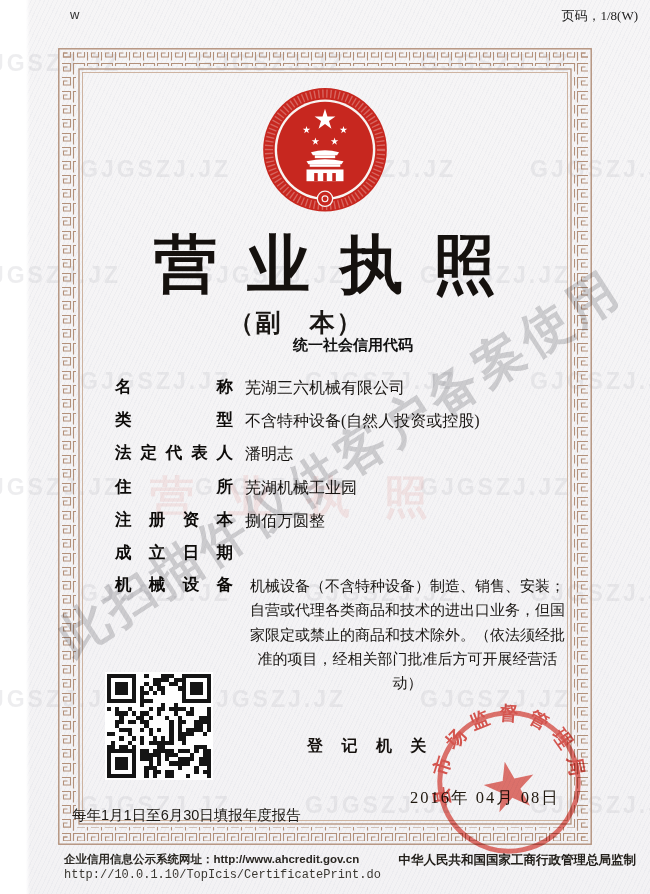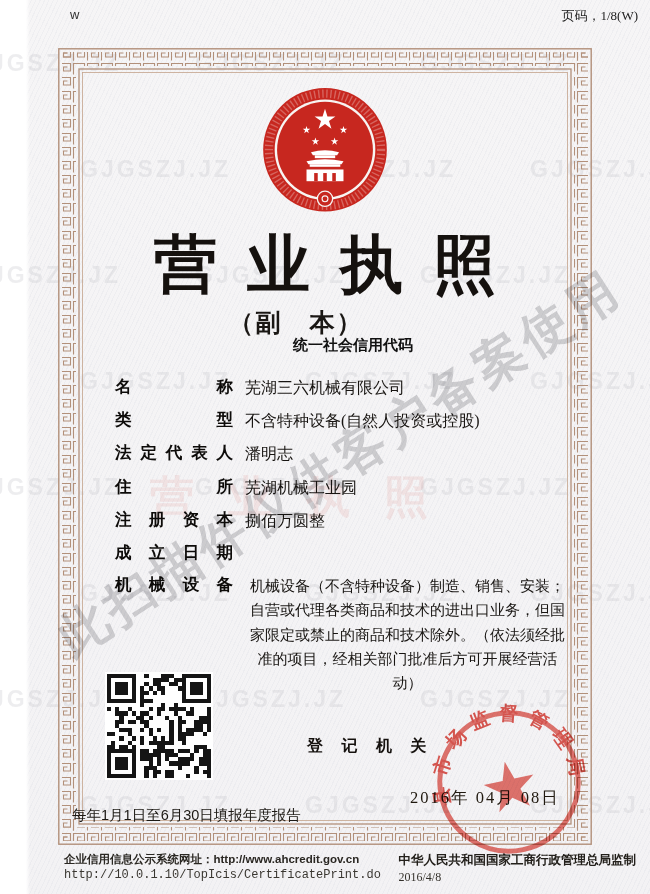--- a/index.html
+++ b/index.html
@@ -54,21 +54,21 @@
     letter-spacing:7px;color:#15110e;}
   .regdate{position:absolute;left:410px;top:787px;font-size:16.5px;color:#20190f;
     letter-spacing:2px;font-family:"Liberation Serif",serif;}
   .note{position:absolute;left:72px;top:806px;font-size:14.5px;color:#1c1914;}
   .seal{position:absolute;left:430px;top:703px;width:158px;height:158px;z-index:6;
     mix-blend-mode:multiply;opacity:.92;}
   
   .footer-left{position:absolute;left:64px;top:852px;z-index:4;}
   .footer-left .l1{font-size:11.5px;font-weight:bold;color:#2a2722;}
   .footer-left .l2{font-size:12px;color:#3a3731;font-family:"Liberation Mono",monospace;margin-top:1px;}
-  .footer-right{position:absolute;right:14px;top:852px;z-index:4;}
+  .footer-right{position:absolute;right:14px;top:852px;z-index:4;text-align:right;}
   .footer-right .l1{font-size:12.5px;font-weight:bold;color:#23201b;}
   .footer-right .l2{font-size:12px;color:#33302a;margin-top:1px;font-family:"Liberation Serif",serif;}
 </style>
 </head>
 <body>
 
 <div class="page">
 
   <div class="hdr-left">w</div>
   <div class="hdr-right">页码，1/8(W)</div>
@@ -509,17 +509,16 @@
       </text>
     </g>
   </svg>
 
   <div class="footer-left">
     <div class="l1">企业信用信息公示系统网址：http://www.ahcredit.gov.cn</div>
     <div class="l2">http://10.0.1.10/TopIcis/CertificatePrint.do</div>
   </div>
   <div class="footer-right">
     <div class="l1">中华人民共和国国家工商行政管理总局监制</div>
-    <div class="l2">2016/4/8</div>
   </div>
 
   <div class="wm-diagonal">此扫描件仅供客户备案使用</div>
 </div>
 
 </body></html>

